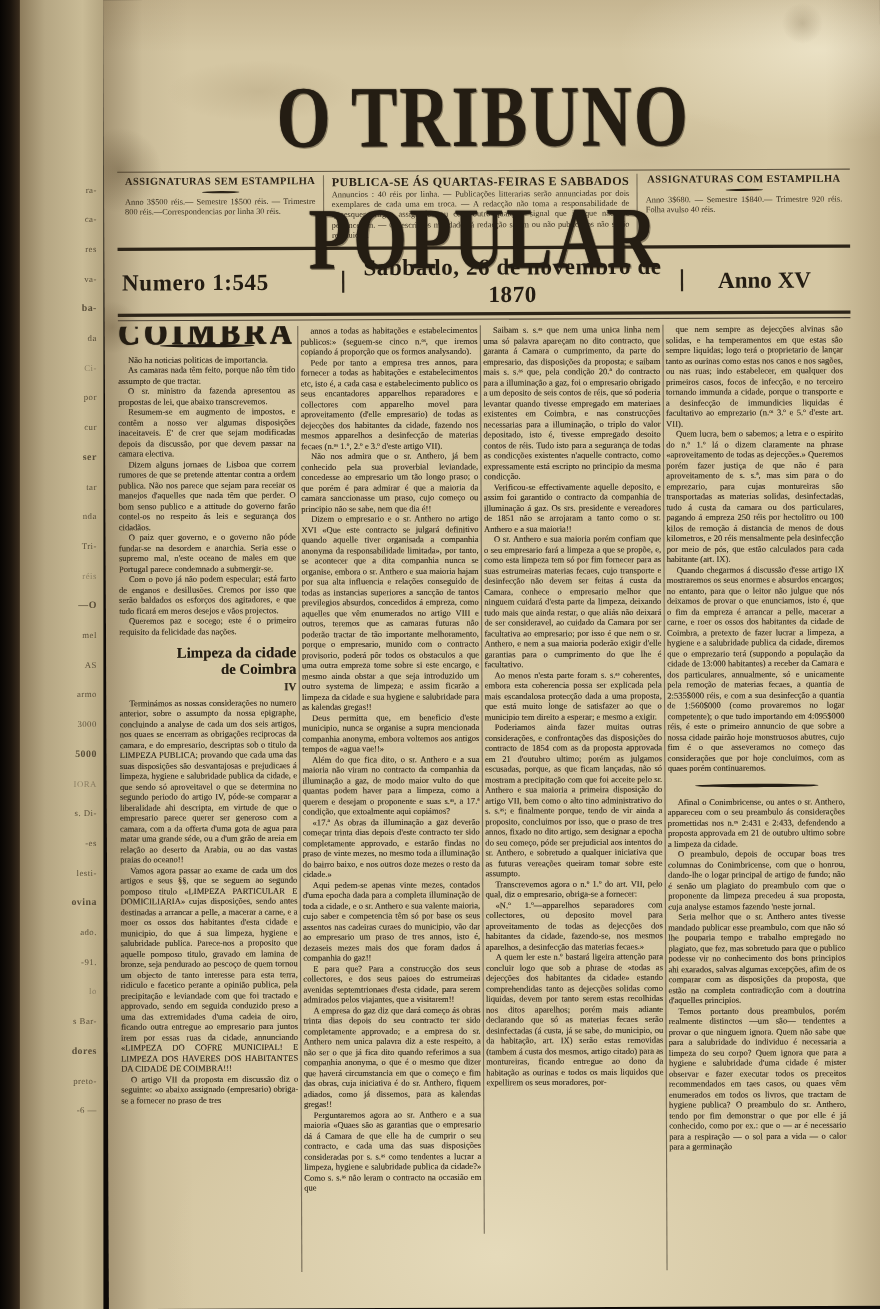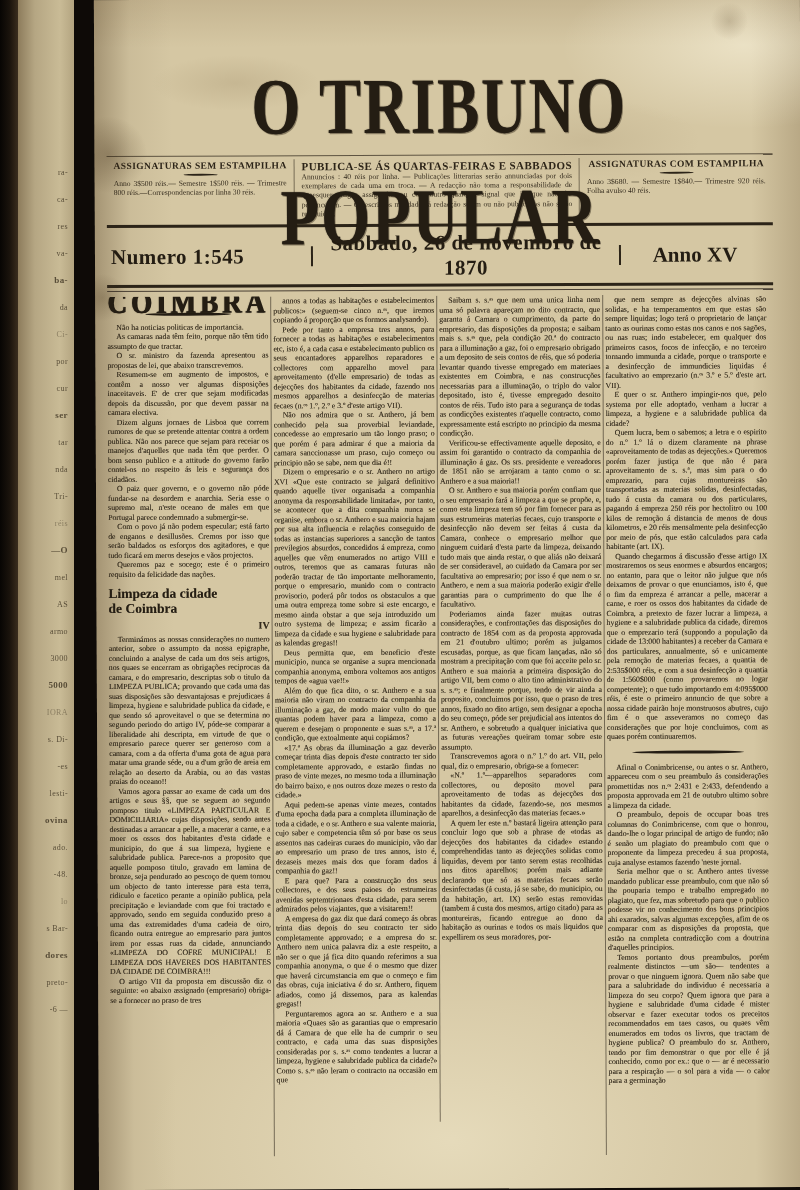--- a/index.html
+++ b/index.html
@@ -3,21 +3,21 @@
 <meta charset="utf-8">
 <style>
   * { margin:0; padding:0; box-sizing:border-box; }
   html,body { width:800px; height:1190px; overflow:hidden; background:#0e0a07; }
   .scan { position:relative; width:800px; height:1190px; background:#0e0a07;
           font-family:"Liberation Serif", serif; color:#2c2418; }
 
   .binding { position:absolute; left:0; top:0; width:18px; height:100%;
     background:linear-gradient(90deg,#070503,#1b140d 55%,#3a2d1e); }
 
-  .edge-strip { position:absolute; left:18px; top:0; width:56px; height:100%;
+  .edge-strip { position:absolute; left:18px; top:0; width:76px; height:100%;
     background:linear-gradient(90deg,#8d7c5c,#b5a683 30%,#c9bb96 75%,#b3a480);
     padding:168px 6px 0 0; overflow:hidden; }
   .frag { text-align:right; font-size:8px; line-height:9px; margin-bottom:18px;
     color:rgba(56,46,30,.78); letter-spacing:.4px; filter:blur(.2px); }
   .frag:nth-child(5n) { font-weight:bold; font-size:9px; }
   .frag:nth-child(7n) { opacity:.55; }
 
   .page { position:absolute; left:94px; top:0; width:706px; height:1190px;
     padding:52px 28px 0 12px;
     transform:rotate(-0.25deg); transform-origin:40px 30px;
@@ -63,21 +63,21 @@
   .body { position:relative; display:flex; margin-top:5px; height:860px; overflow:hidden; }
   .col { width:161px; flex:none; font-size:7.8px; line-height:9.5px;
          text-align:justify; color:#352c1e; text-shadow:0 0 .5px rgba(53,44,30,.55); }
   .colrule { width:1px; flex:none; background:rgba(50,42,30,.6); margin:0 2px; }
   .colrule.r2 { height:96%; }
   .para { text-indent:9px; margin:0; }
   .col-heading { text-align:center; font-size:27px; font-weight:700; letter-spacing:4px;
     margin:2px 0 4px; color:#241d13; transform:scaleY(1.12);
     text-shadow:1px 0 0 currentColor, 0 0 1px rgba(25,18,10,.7); }
   .orn-big { width:86px; height:3px; background:#241d13; border-radius:50%; margin:3px auto 7px; }
-  .sub-heading { text-align:left; font-weight:700; font-size:13.5px; line-height:15px; color:#241d13; }
+  .sub-heading { text-align:right; font-weight:700; font-size:13.5px; line-height:15px; color:#241d13; }
   .sub-heading.first { margin-top:7px; }
   .roman { text-align:right; font-weight:700; font-size:10px; margin:5px 0 4px; }
   .col4-div { width:112px; margin:9px auto 9px; }
 </style>
 </head>
 <body>
 
 <div class="scan">
   <div class="binding"></div>
 
@@ -101,21 +101,21 @@
       <p class="frag">AS</p>
       <p class="frag">armo</p>
       <p class="frag">3000</p>
       <p class="frag">5000</p>
       <p class="frag">IORA</p>
       <p class="frag">s. Di-</p>
       <p class="frag">-es</p>
       <p class="frag">lesti-</p>
       <p class="frag">ovina</p>
       <p class="frag">ado.</p>
-      <p class="frag">-48.</p>
+      <p class="frag">-91.</p>
       <p class="frag">lo</p>
       <p class="frag">s Bar-</p>
       <p class="frag">dores</p>
       <p class="frag">preto-</p>
       <p class="frag">-6 —</p>
     </div>
 
   <div class="page">
 
     <div class="masthead">O TRIBUNO POPULAR</div>
@@ -194,33 +194,33 @@
           </div>
       </div>
 
       <div class="colrule r2"></div>
 
       <div class="col">
         <div>
             <p class="para">Saibam s. s.ᵃˢ que nem uma unica linha nem uma só palavra apareçam no dito contracto, que garanta á Camara o cumprimento, da parte do empresario, das disposições da proposta; e saibam mais s. s.ᵃˢ que, pela condição 20.ª do contracto para a illuminação a gaz, foi o empresario obrigado a um deposito de seis contos de réis, que só poderia levantar quando tivesse empregado em materiaes existentes em Coimbra, e nas construcções necessarias para a illuminação, o triplo do valor depositado, isto é, tivesse empregado desoito contos de réis. Tudo isto para a segurança de todas as condicções existentes n'aquelle contracto, como expressamente está escripto no principio da mesma condicção.</p>
             <p class="para">Verificou-se effectivamente aquelle deposito, e assim foi garantido o contracto da companhia de illuminação á gaz. Os srs. presidente e vereadores de 1851 não se arrojaram a tanto como o sr. Anthero e a sua maioria!!</p>
             <p class="para">O sr. Anthero e sua maioria porém confiam que o seu empresario fará a limpeza a que se propõe, e, como esta limpeza tem só por fim fornecer para as suas estrumeiras materias fecaes, cujo transporte e desinfecção não devem ser feitas á custa da Camara, conhece o empresario melhor que ninguem cuidará d'esta parte da limpeza, deixando tudo mais que ainda restar, o que aliás não deixará de ser consideravel, ao cuidado da Camara por ser facultativa ao empresario; por isso é que nem o sr. Anthero, e nem a sua maioria poderão exigir d'elle garantias para o cumprimento do que lhe é facultativo.</p>
+            <p class="para">Ao menos n'esta parte foram s. s.ᵃˢ coherentes, embora esta coherencia possa ser explicada pela mais escandalosa protecção dada a uma proposta, que está muito longe de satisfazer ao que o municipio tem direito a esperar; e mesmo a exigir.</p>
             <p class="para">Poderiamos ainda fazer muitas outras considerações, e confrontações das disposições do contracto de 1854 com as da proposta approvada em 21 d'outubro ultimo; porém as julgamos escusadas, porque, as que ficam lançadas, não só mostram a precipitação com que foi acceite pelo sr. Anthero e sua maioria a primeira disposição do artigo VII, bem como o alto tino administrativo do s. s.ᵃˢ; e finalmente porque, tendo de vir ainda a proposito, concluimos por isso, que o praso de tres annos, fixado no dito artigo, sem designar a epocha do seu começo, póde ser prejudicial aos intentos do sr. Anthero, e sobretudo a qualquer iniciativa que as futuras vereações queiram tomar sobre este assumpto.</p>
             <p class="para">Transcrevemos agora o n.º 1.º do art. VII, pelo qual, diz o empresario, obriga-se a fornecer:</p>
             <p class="para">«N.º 1.º—apparelhos separadores com collectores, ou deposito movel para aproveitamento de todas as dejecções dos habitantes da cidade, fazendo-se, nos mesmos aparelhos, a desinfecção das materias fecaes.»</p>
             <p class="para">A quem ler este n.º bastará ligeira attenção para concluir logo que sob a phrase de «todas as dejecções dos habitantes da cidade» estando comprehendidas tanto as dejecções solidas como liquidas, devem por tanto serem estas recolhidas nos ditos aparelhos; porém mais adiante declarando que só as materias fecaes serão desinfectadas (á custa, já se sabe, do municipio, ou da habitação, art. IX) serão estas removidas (tambem á custa dos mesmos, artigo citado) para as montureiras, ficando entregue ao dono da habitação as ourinas e todos os mais liquidos que expellirem os seus moradores, por-</p>
           </div>
       </div>
 
       <div class="colrule r3"></div>
 
       <div class="col">
         <div>
             <p class="para">que nem sempre as dejecções alvinas são solidas, e ha temperamentos em que estas são sempre liquidas; logo terá o proprietario de lançar tanto as ourinas como estas nos canos e nos sagões, ou nas ruas; indo estabelecer, em qualquer dos primeiros casos, focos de infecção, e no terceiro tornando immunda a cidade, porque o transporte e a desinfecção de immundicies liquidas é facultativo ao emprezario (n.ᵒˢ 3.º e 5.º d'este art. VII).</p>
-            <p class="para">E quer o sr. Anthero impingir-nos que, pelo systema por elle adoptado, venham a lucrar a limpeza, a hygiene e a salubridade publica da cidade?</p>
             <p class="para">Quem lucra, bem o sabemos; a letra e o espirito do n.º 1.º lá o dizem claramente na phrase «aproveitamento de todas as dejecções.» Queremos porém fazer justiça de que não é para aproveitamento de s. s.ª, mas sim para o do emprezario, para cujas montureiras são transportadas as materias solidas, desinfectadas, tudo á custa da camara ou dos particulares, pagando á empreza 250 réis por hectolitro ou 100 kilos de remoção á distancia de menos de dous kilometros, e 20 réis mensalmente pela desinfecção por meio de pós, que estão calculados para cada habitante (art. IX).</p>
             <p class="para">Quando chegarmos á discussão d'esse artigo IX mostraremos os seus enormes e absurdos encargos; no entanto, para que o leitor não julgue que nós deixamos de provar o que enunciamos, isto é, que o fim da empreza é arrancar a pelle, macerar a carne, e roer os ossos dos habitantes da cidade de Coimbra, a pretexto de fazer lucrar a limpeza, a hygiene e a salubridade publica da cidade, diremos que o emprezario terá (suppondo a população da cidade de 13:000 habitantes) a receber da Camara e dos particulares, annualmente, só e unicamente pela remoção de materias fecaes, a quantia de 2:535$000 réis, e com a sua desinfecção a quantia de 1:560$000 (como provaremos no logar competente); o que tudo importando em 4:095$000 réis, é este o primeiro annuncio de que sobre a nossa cidade pairão hoje monstruosos abutres, cujo fim é o que asseveramos no começo das considerações que por hoje concluimos, com as quaes porém continuaremos.</p>
           </div>
         <div class="orn-big col4-div"></div>
         <div>
             <p class="para">Afinal o Conimbricense, ou antes o sr. Anthero, appareceu com o seu preambulo ás considerações promettidas nos n.ᵒˢ 2:431 e 2:433, defendendo a proposta approvada em 21 de outubro ultimo sobre a limpeza da cidade.</p>
             <p class="para">O preambulo, depois de occupar boas tres columnas do Conimbricense, com que o honrou, dando-lhe o logar principal de artigo de fundo; não é senão um plagiato do preambulo com que o proponente da limpeza precedeu á sua proposta, cuja analyse estamos fazendo 'neste jornal.</p>
             <p class="para">Seria melhor que o sr. Anthero antes tivesse mandado publicar esse preambulo, com que não só lhe pouparia tempo e trabalho empregado no plagiato, que fez, mas sobretudo para que o publico podesse vir no conhecimento dos bons principios ahi exarados, salvas algumas excepções, afim de os comparar com as disposições da proposta, que estão na completa contradicção com a doutrina d'aquelles principios.</p>
             <p class="para">Temos portanto dous preambulos, porém realmente distinctos —um são— tendentes a provar o que ninguem ignora. Quem não sabe que para a salubridade do individuo é necessaria a limpeza do seu corpo? Quem ignora que para a hygiene e salubridade d'uma cidade é mister observar e fazer executar todos os preceitos recommendados em taes casos, ou quaes vêm enumerados em todos os livros, que tractam de hygiene publica? O preambulo do sr. Anthero, tendo por fim demonstrar o que por elle é já conhecido, como por ex.: que o — ar é necessario para a respiração — o sol para a vida — o calor para a germinação</p>
           </div>

